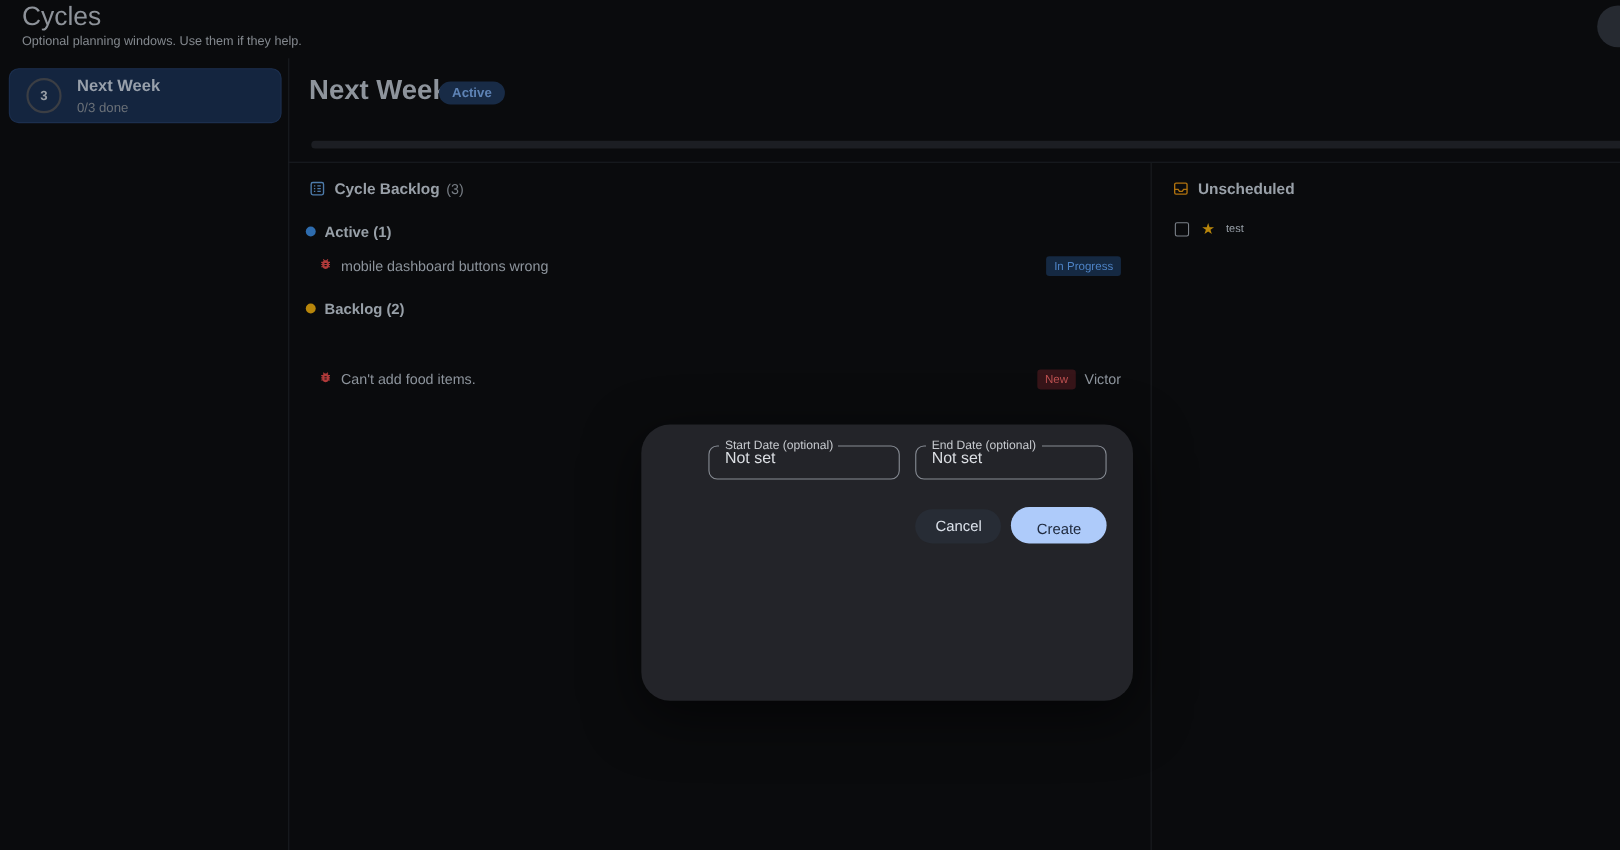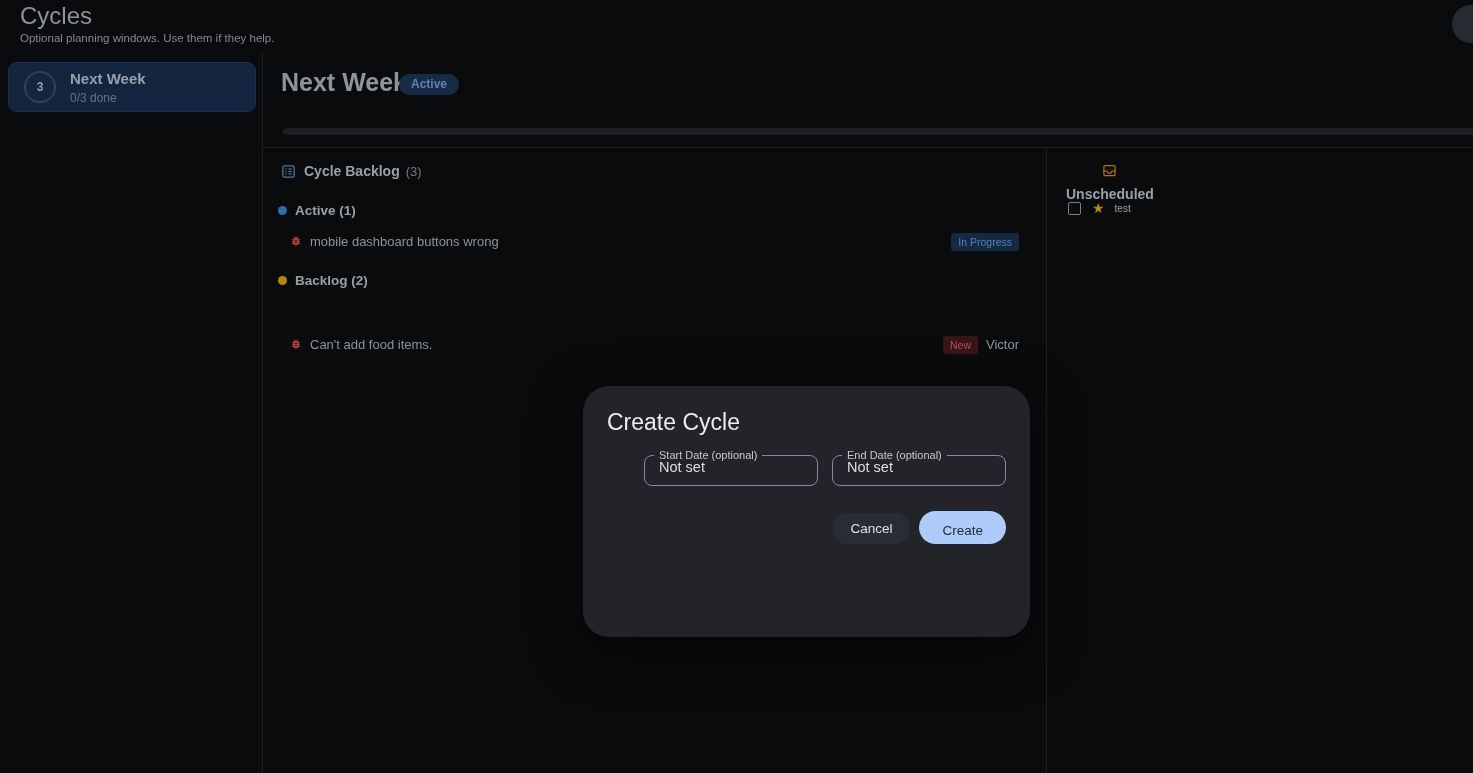--- a/index.html
+++ b/index.html
@@ -38,21 +38,21 @@
     font-size:12px; font-weight:bold;
   }
   .progress-track { position:absolute; left:283px; top:128px; width:1194px; height:7px; background:#1c1e23; border-radius:4px; overflow:hidden; }
   .progress-fill { height:100%; background:#3f74b8; border-radius:4px; }
   
   .section-header { position:absolute; display:flex; align-items:center; gap:8px; }
   .section-header .icon { display:flex; }
   .section-title { font-size:14px; font-weight:bold; color:#99a0a8; }
   .section-count { font-size:13px; color:#767c83; margin-left:-2px; }
   .backlog-header { left:281px; top:163px; }
-  .unscheduled-header { left:1066px; top:163px;flex-direction:column; }
+  .unscheduled-header { left:1066px; top:163px; }
   .group-label { position:absolute; display:flex; align-items:center; gap:8px; }
   .group-dot { width:9px; height:9px; border-radius:50%; }
   .dot-blue { background:#2e6cae; }
   .dot-amber { background:#b8860b; }
   .group-text { font-size:13.5px; font-weight:bold; color:#98a0a8; }
   .task-row {
     position:absolute; left:281px; width:738px; height:17px;
     display:flex; align-items:center; justify-content:space-between; cursor:pointer;
   }
   .task-left { display:flex; align-items:center; gap:8px; margin-left:9px; }
@@ -183,21 +183,20 @@
     <span class="section-title">Unscheduled</span>
   </div>
 
   <div class="unsch-row">
     <span class="checkbox"></span>
     <span class="star">★</span>
     <span class="unsch-title">test</span>
   </div>
 
   <div class="modal">
-    <div class="modal-title">Create Cycle</div>
 
 
     <div class="date-row">
       <fieldset class="date-fieldset">
         <legend>Start Date (optional)</legend>
         <div class="date-value">Not set</div>
       </fieldset>
       <fieldset class="date-fieldset">
         <legend>End Date (optional)</legend>
         <div class="date-value">Not set</div>

